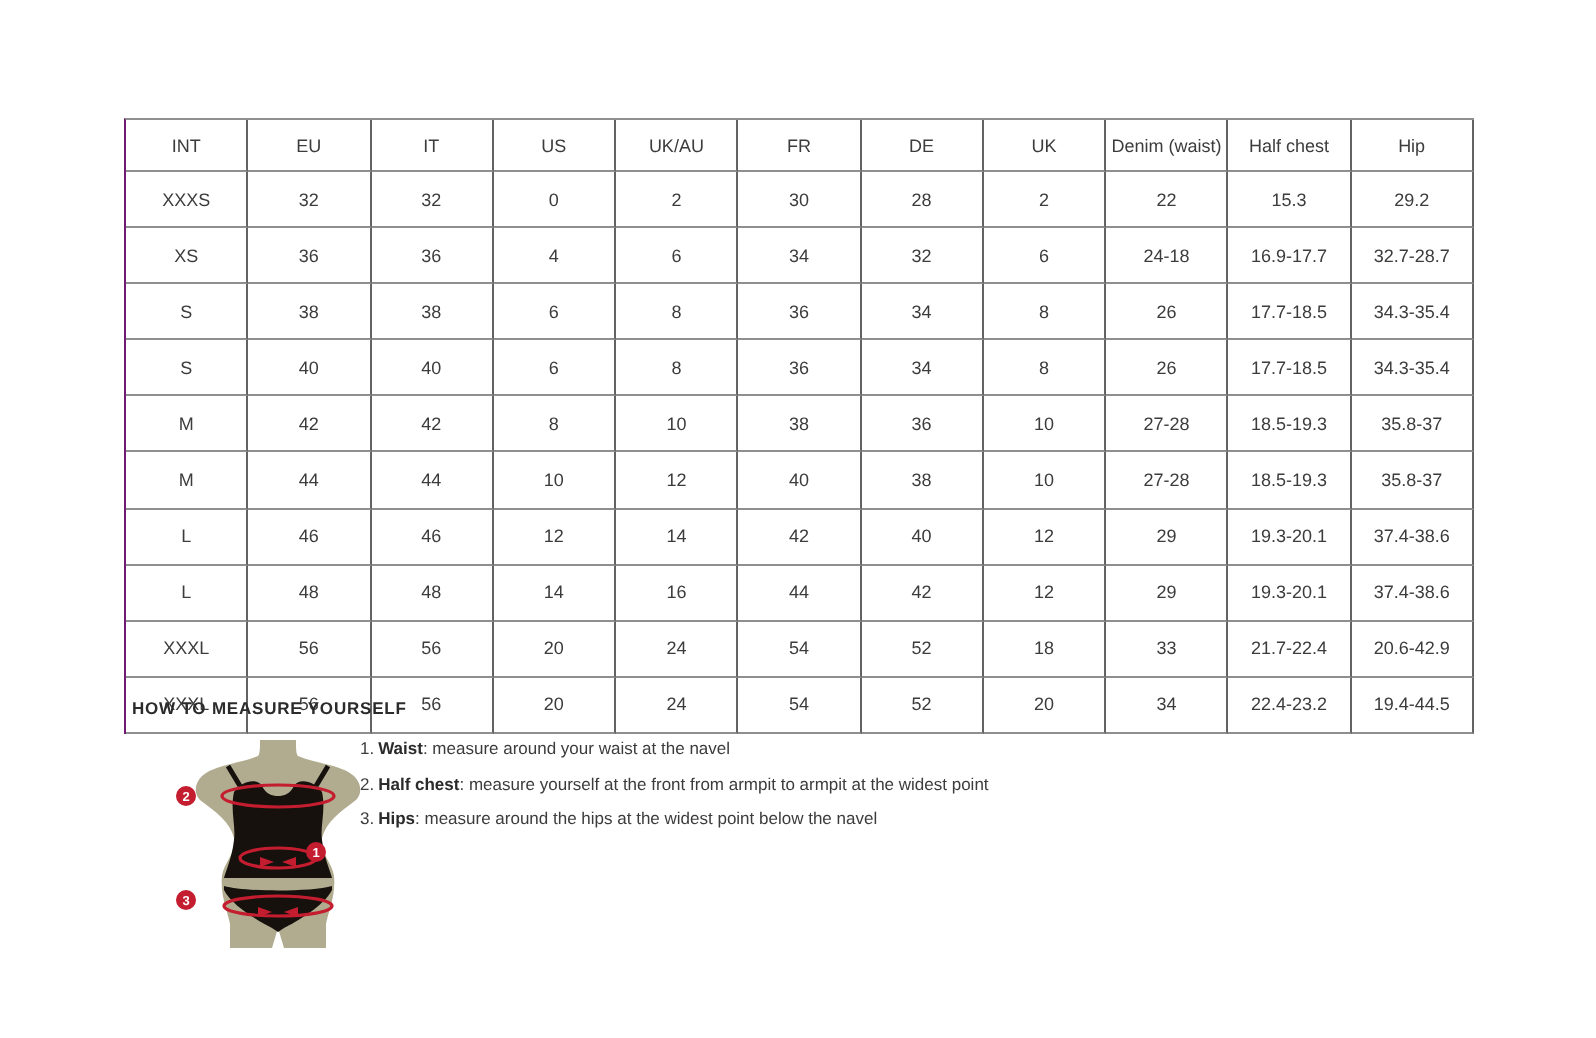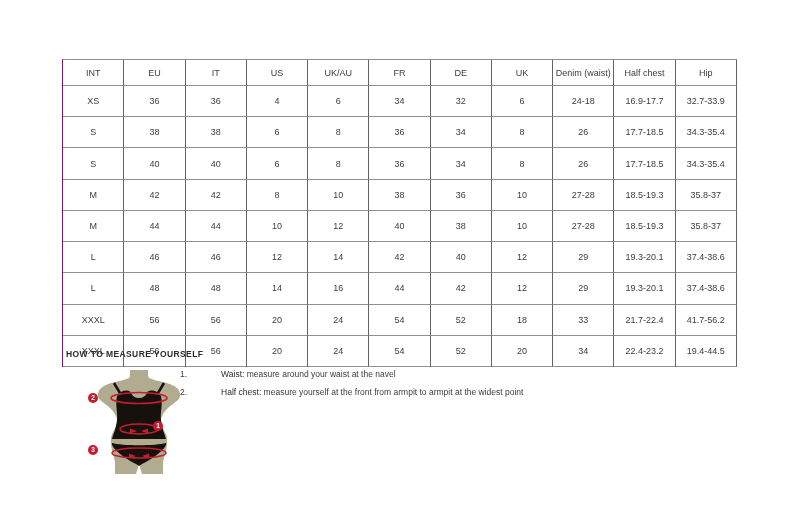--- a/index.html
+++ b/index.html
@@ -24,21 +24,21 @@
 
   
   .guide-title{
     position:absolute;left:66px;top:349px;
     font-size:8.5px;font-weight:700;letter-spacing:.4px;color:#2b2b2b;
   }
   .steps{
     position:absolute;left:180px;top:366px;
     font-size:8.5px;color:#3c3c3c;line-height:17.5px;
   }
-  .step b{font-weight:400;color:#2b2b2b;margin-left:32px;}
+  .step b{font-weight:700;color:#2b2b2b;}
   .step .step-num{margin-right:2px;}
 
   .figure-wrap{position:absolute;left:84px;top:369px;width:112px;height:107px;}
   .figure-wrap svg{display:block;width:112px;height:107px;}
   .badge-num{
     font-family:"Liberation Sans",sans-serif;font-size:6.5px;font-weight:700;
     fill:#ffffff;text-anchor:middle;
   }
 </style>
 </head>
@@ -55,31 +55,44 @@
         <th>FR</th>
         <th>DE</th>
         <th>UK</th>
         <th>Denim (waist)</th>
         <th>Half chest</th>
         <th>Hip</th>
       </tr>
   </thead>
   <tbody>
       <tr>
+        <td>XXXS</td>
+        <td>32</td>
+        <td>32</td>
+        <td>0</td>
+        <td>2</td>
+        <td>30</td>
+        <td>28</td>
+        <td>2</td>
+        <td>22</td>
+        <td>15.3</td>
+        <td>29.2</td>
+      </tr>
+      <tr>
         <td>XS</td>
         <td>36</td>
         <td>36</td>
         <td>4</td>
         <td>6</td>
         <td>34</td>
         <td>32</td>
         <td>6</td>
         <td>24-18</td>
         <td>16.9-17.7</td>
-        <td>32.7-33.9</td>
+        <td>32.7-28.7</td>
       </tr>
       <tr>
         <td>S</td>
         <td>38</td>
         <td>38</td>
         <td>6</td>
         <td>8</td>
         <td>36</td>
         <td>34</td>
         <td>8</td>
@@ -156,21 +169,21 @@
         <td>XXXL</td>
         <td>56</td>
         <td>56</td>
         <td>20</td>
         <td>24</td>
         <td>54</td>
         <td>52</td>
         <td>18</td>
         <td>33</td>
         <td>21.7-22.4</td>
-        <td>41.7-56.2</td>
+        <td>20.6-42.9</td>
       </tr>
       <tr>
         <td>XXXL</td>
         <td>56</td>
         <td>56</td>
         <td>20</td>
         <td>24</td>
         <td>54</td>
         <td>52</td>
         <td>20</td>
@@ -251,13 +264,16 @@
   </svg>
 </div>
 
 <div class="steps">
   <div class="step">
     <span class="step-num">1.</span><b>Waist</b><span>: measure around your waist at the navel</span>
   </div>
   <div class="step">
     <span class="step-num">2.</span><b>Half chest</b><span>: measure yourself at the front from armpit to armpit at the widest point</span>
   </div>
+  <div class="step">
+    <span class="step-num">3.</span><b>Hips</b><span>: measure around the hips at the widest point below the navel</span>
+  </div>
 </div>
 
 </body></html>

